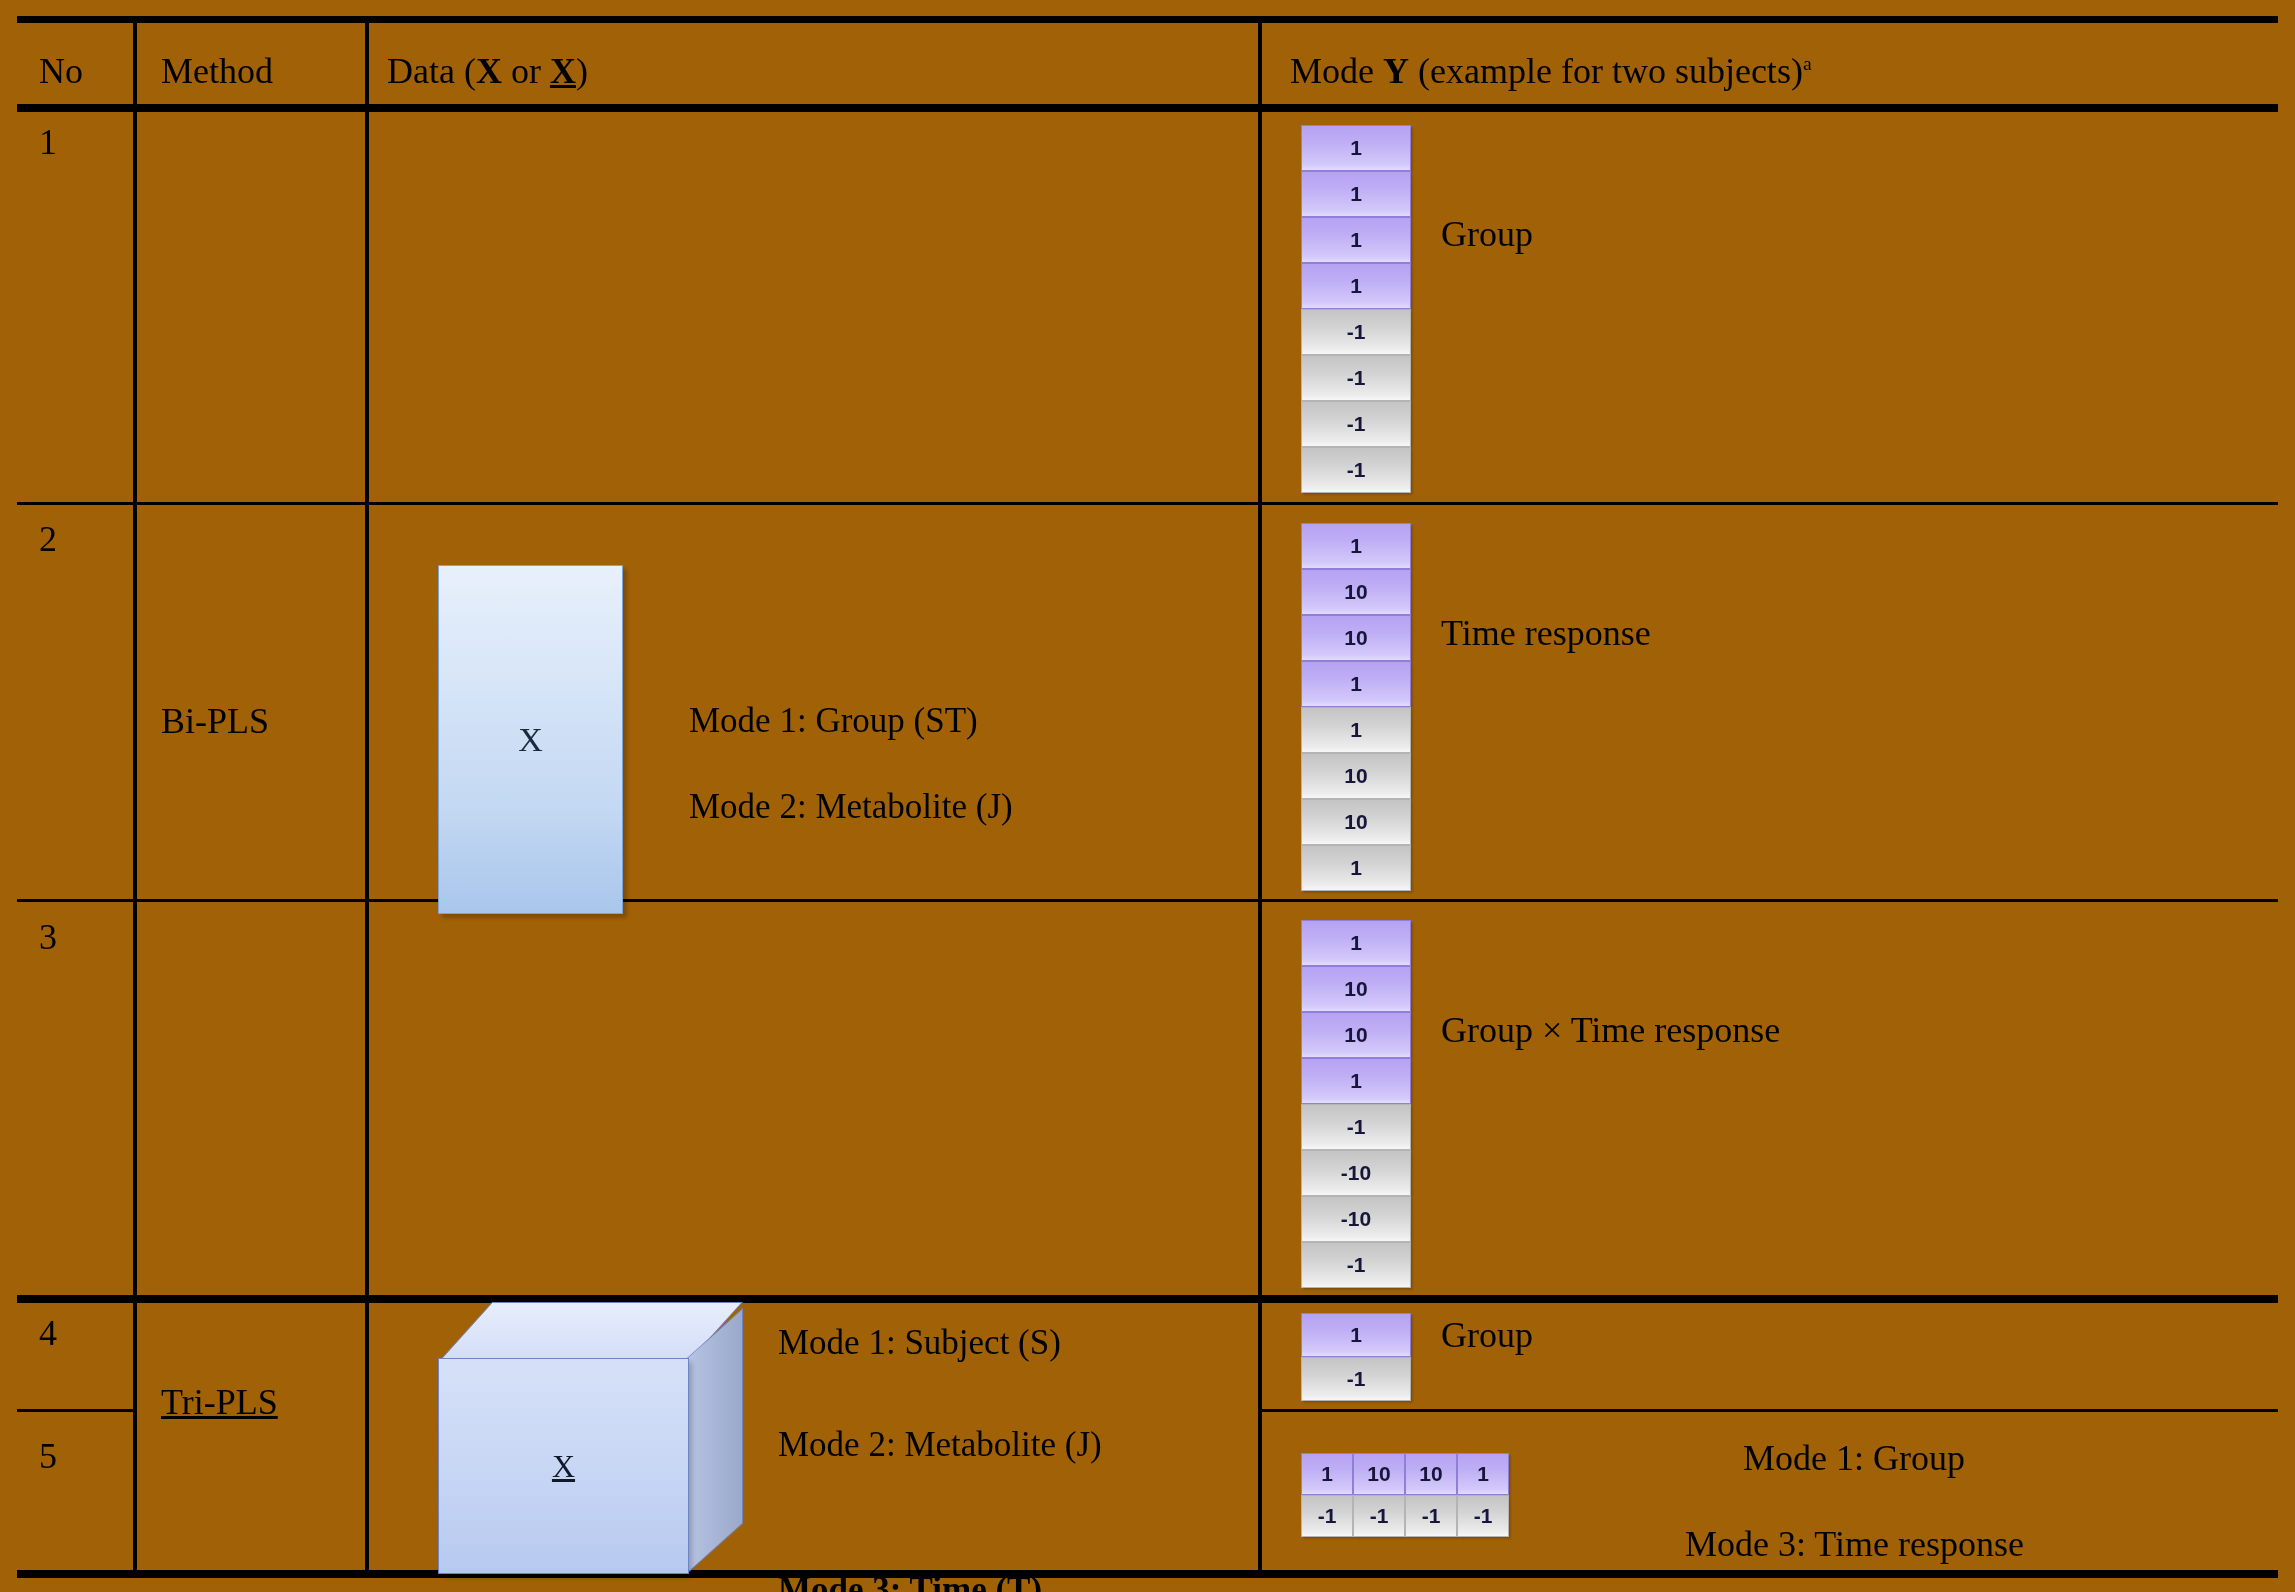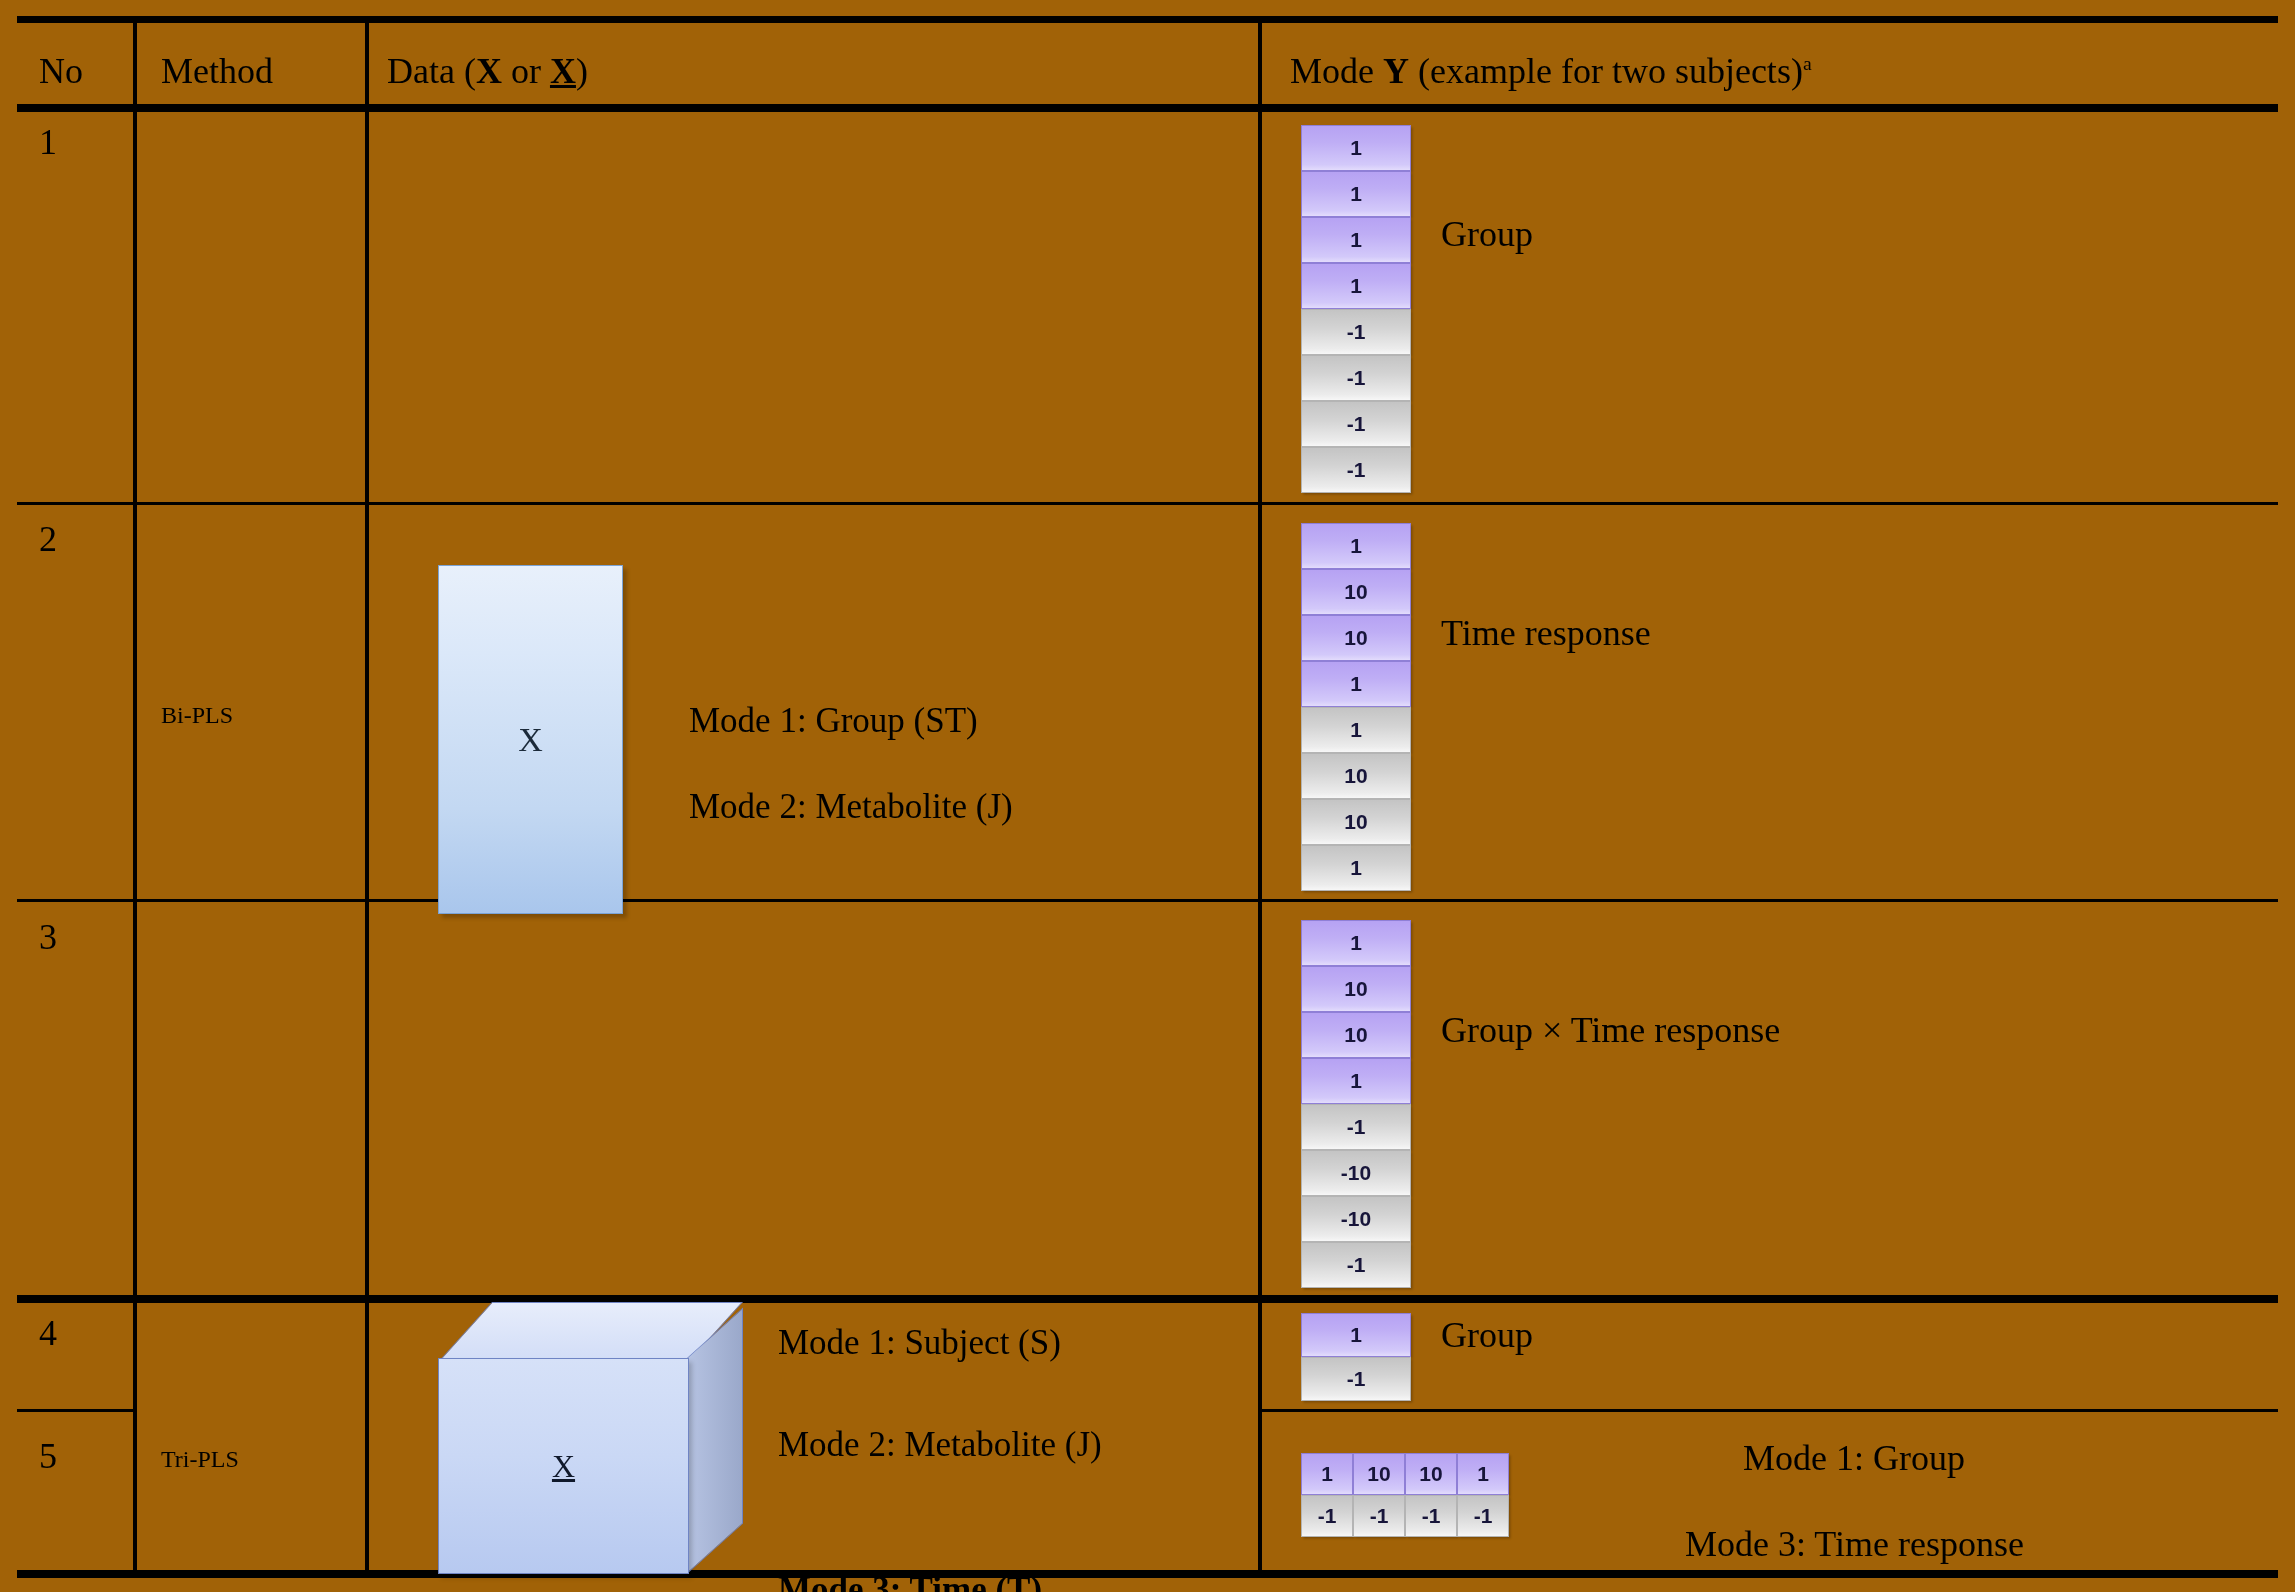--- a/index.html
+++ b/index.html
@@ -16,21 +16,21 @@
   .hrule-thin{height:2.9px;}
   .vrule{width:3.5px;background:#000;}
 
   
   .txt{position:absolute;line-height:1.05;}
   .hdr{font-size:36px;}
   .hdr b{font-weight:bold;}
   .hdr .sup{font-size:19.7px;vertical-align:super;}
   .hdr .und{text-decoration:underline;font-weight:bold;}
   .num{font-size:36px;}
-  .method{font-size:24px;}
+  .method{font-size:36px;}
   .modetxt{font-size:35px;}
   .ylabel{font-size:36px;}
 
   
   .xmat{
     position:absolute;
     background:linear-gradient(to bottom,#e8f0fb 0%,#dbe8f9 25%,#c3d8f2 70%,#a9c6ec 100%);
     border:1.7px solid #7ba3d6;
     box-shadow:3.5px 4px 4px rgba(0,0,0,.22);
     display:flex;align-items:center;justify-content:center;
@@ -110,21 +110,21 @@
     <span>Mode </span><b>Y</b><span> (example for two subjects)</span><span class="sup">a</span>
   </div>
 
   <div class="txt num" style="left:39px;top:124px;">1</div>
   <div class="txt num" style="left:39px;top:521px;">2</div>
   <div class="txt num" style="left:39px;top:919px;">3</div>
   <div class="txt num" style="left:39px;top:1315px;">4</div>
   <div class="txt num" style="left:39px;top:1438px;">5</div>
 
   <div class="txt method" style="left:161px;top:703px;">Bi-PLS</div>
-  <div class="txt method" style="left:161px;top:1447px;">Tri-PLS</div>
+  <div class="txt method" style="left:161px;top:1384px;text-decoration:underline;">Tri-PLS</div>
 
   <div class="xmat" style="left:438px;top:565px;width:183px;height:347px;">
     <span>X</span>
   </div>
   <div class="txt modetxt" style="left:689px;top:703px;">Mode 1: Group (ST)</div>
   <div class="txt modetxt" style="left:689px;top:789px;">Mode 2: Metabolite (J)</div>
 
   <div class="cube" style="left:438px;top:1302px;width:313px;height:278px;">
     <div class="top"></div>
     <div class="side"></div>

